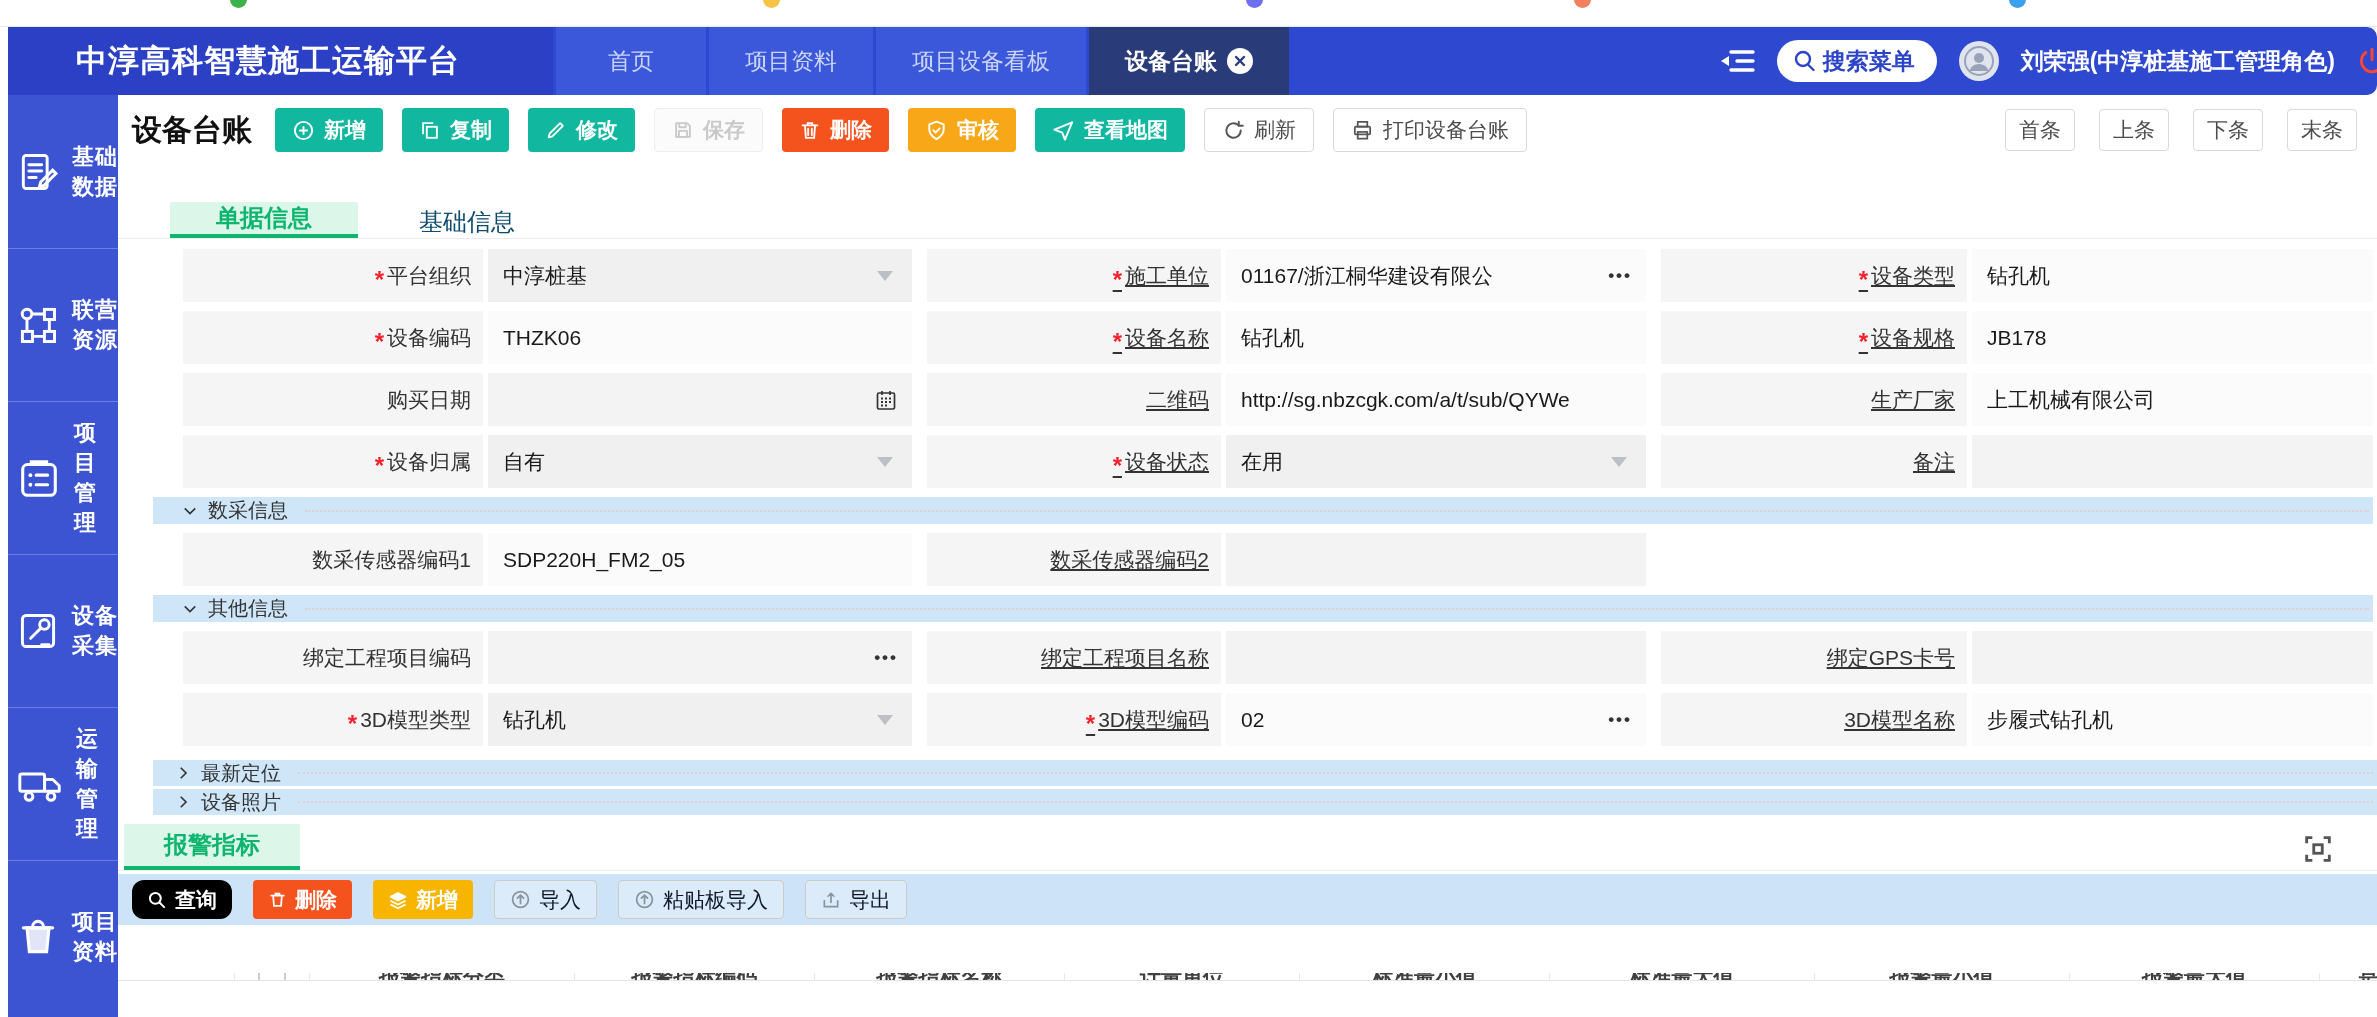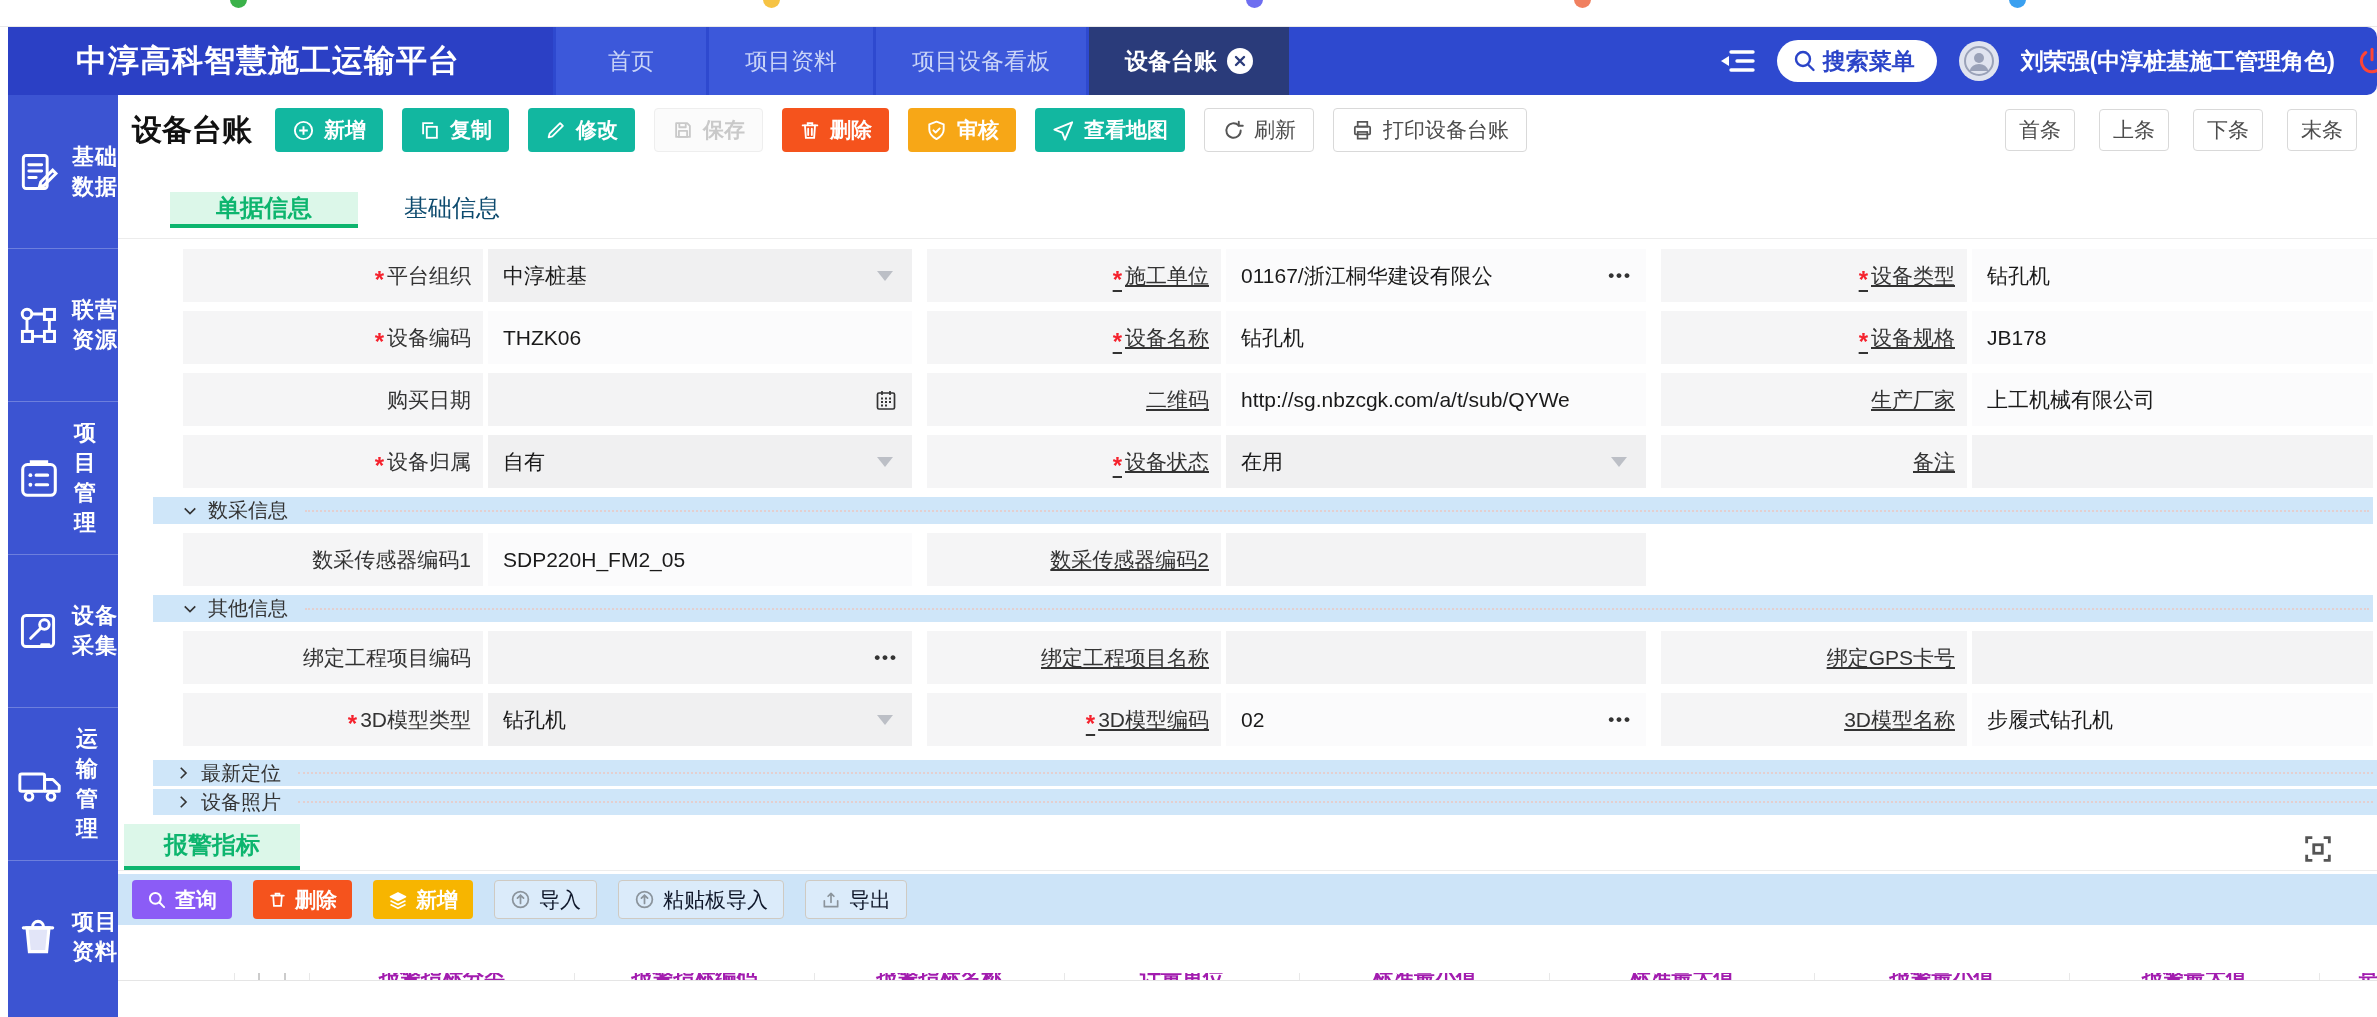--- a/index.html
+++ b/index.html
@@ -38,21 +38,21 @@
   .page-title { font-size:30px; font-weight:bold; color:#111; margin-right:4px; }
   .btn { height:44px; border-radius:4px; display:inline-flex; align-items:center; gap:9px; padding:0 17px; font-size:21px; font-weight:bold; border:none; cursor:pointer; white-space:nowrap; font-family:inherit; }
   .btn-teal { background:#12b7a0; color:#fff; }
   .btn-danger { background:#f5531d; color:#fff; }
   .btn-warn { background:#f7a717; color:#fff; }
   .btn-plain { background:#fff; border:1px solid #d9d9d9; color:#4d4d4d; font-weight:normal; }
   .btn-disabled { background:#fbfbfb; border:1px solid #eeeeee; color:#c9c9c9; cursor:default; }
   .rec-nav { margin-left:auto; display:flex; gap:24px; }
   .rec-nav .btn { padding:0 13px; height:42px; }
 
-  .doc-tabs { margin-top:33px; height:47px; border-bottom:1px solid #ececec; display:flex; align-items:flex-start; padding-left:52px; }
+  .doc-tabs { margin-top:33px; height:47px; border-bottom:1px solid #ececec; display:flex; align-items:flex-end; padding-left:52px; gap:15px; }
   .doc-tab { padding:0 46px; display:flex; align-items:center; font-size:24px; color:#0c4a6e; cursor:pointer; }
   .doc-tab.active { color:#0db56e; background:#dcf7e9; border-bottom:4px solid #0db56e; font-weight:bold; }
 
   
   .form-grid { display:grid; grid-template-columns:300px 424px 304px 420px 316px 1fr; gap:9px 5px; padding:10px 4px 0 65px; }
   .cell { height:53px; display:flex; align-items:center; position:relative; font-size:21px; }
   .lbl { justify-content:flex-end; padding-right:12px; background:#f5f5f6; color:#333; }
   .lbl.gap { margin-left:10px;text-decoration:underline; }
   .lbl.req::before { content:"*"; color:#f5222d; font-weight:bold; margin-right:3px; font-size:24px; line-height:10px; position:relative; top:4px; }
   .val { padding:0 44px 0 15px; color:#1a1a1a; overflow:hidden; white-space:nowrap; }
@@ -70,27 +70,27 @@
   .band-out .dotline { flex:1; border-top:2px dotted #e4cfcf; margin:0 4px 0 8px; }
   .band-out + .band-out { margin-top:3px; }
 
   
   .alarm-tab-row { margin-top:9px; height:47px; border-bottom:1px solid #ececec; position:relative; display:flex; align-items:stretch; padding-left:6px; }
   .alarm-tab { padding:0 40px; display:flex; align-items:center; font-size:24px; color:#0db56e; background:#dcf7e9; border-bottom:4px solid #0db56e; font-weight:bold; cursor:pointer; }
   .fullscreen-btn { position:absolute; right:42px; top:8px; cursor:pointer; }
 
   .alarm-toolbar { margin-top:3px; height:51px; background:#cde4f8; display:flex; align-items:center; gap:21px; padding-left:14px; }
   .sbtn { height:39px; border-radius:4px; display:inline-flex; align-items:center; gap:8px; padding:0 15px; font-size:21px; font-weight:bold; border:none; cursor:pointer; font-family:inherit; }
-  .sbtn-blue { background:#8b5cf6; color:#fff; }
+  .sbtn-blue { background:#000000; color:#fff;border-radius:12px; }
   .sbtn-danger { background:#f5531d; color:#fff; }
   .sbtn-warn { background:#f7b500; color:#fff; }
   .sbtn-ghost { background:rgba(255,255,255,.28); border:1px solid #cfcac2; color:#0f172a; font-weight:normal; }
 
   .alarm-thead { height:56px; display:flex; align-items:stretch; border-bottom:1px solid #e5e5e5; background:#fff; }
-  .th { display:flex; align-items:center; justify-content:center; font-size:21px; font-weight:bold; color:#a21caf; border-right:1px solid #e8e8e8; white-space:nowrap; overflow:hidden;margin-top:48px; }
+  .th { display:flex; align-items:center; justify-content:center; font-size:21px; font-weight:bold; color:#404040; border-right:1px solid #e8e8e8; white-space:nowrap; overflow:hidden;margin-top:48px; }
   .col-num { width:117px; } .col-cb { width:75px; }
   .c0{width:265px}.c1{width:240px}.c2{width:250px}.c3{width:235px}.c4{width:250px}.c5{width:265px}.c6{width:255px}.c7{width:250px}.c8{flex:1; border-right:none; justify-content:flex-start; padding-left:38px;}
   .checkbox { width:28px; height:28px; border:2px solid #ccc; border-radius:5px; background:#fff; cursor:pointer; }
 </style>
 </head>
 <body>
 
 <div class="browser-strip">
   <span class="fav" style="left:230px;background:#3bb24a"></span>
   <span class="fav" style="left:763px;background:#f6c344"></span>

